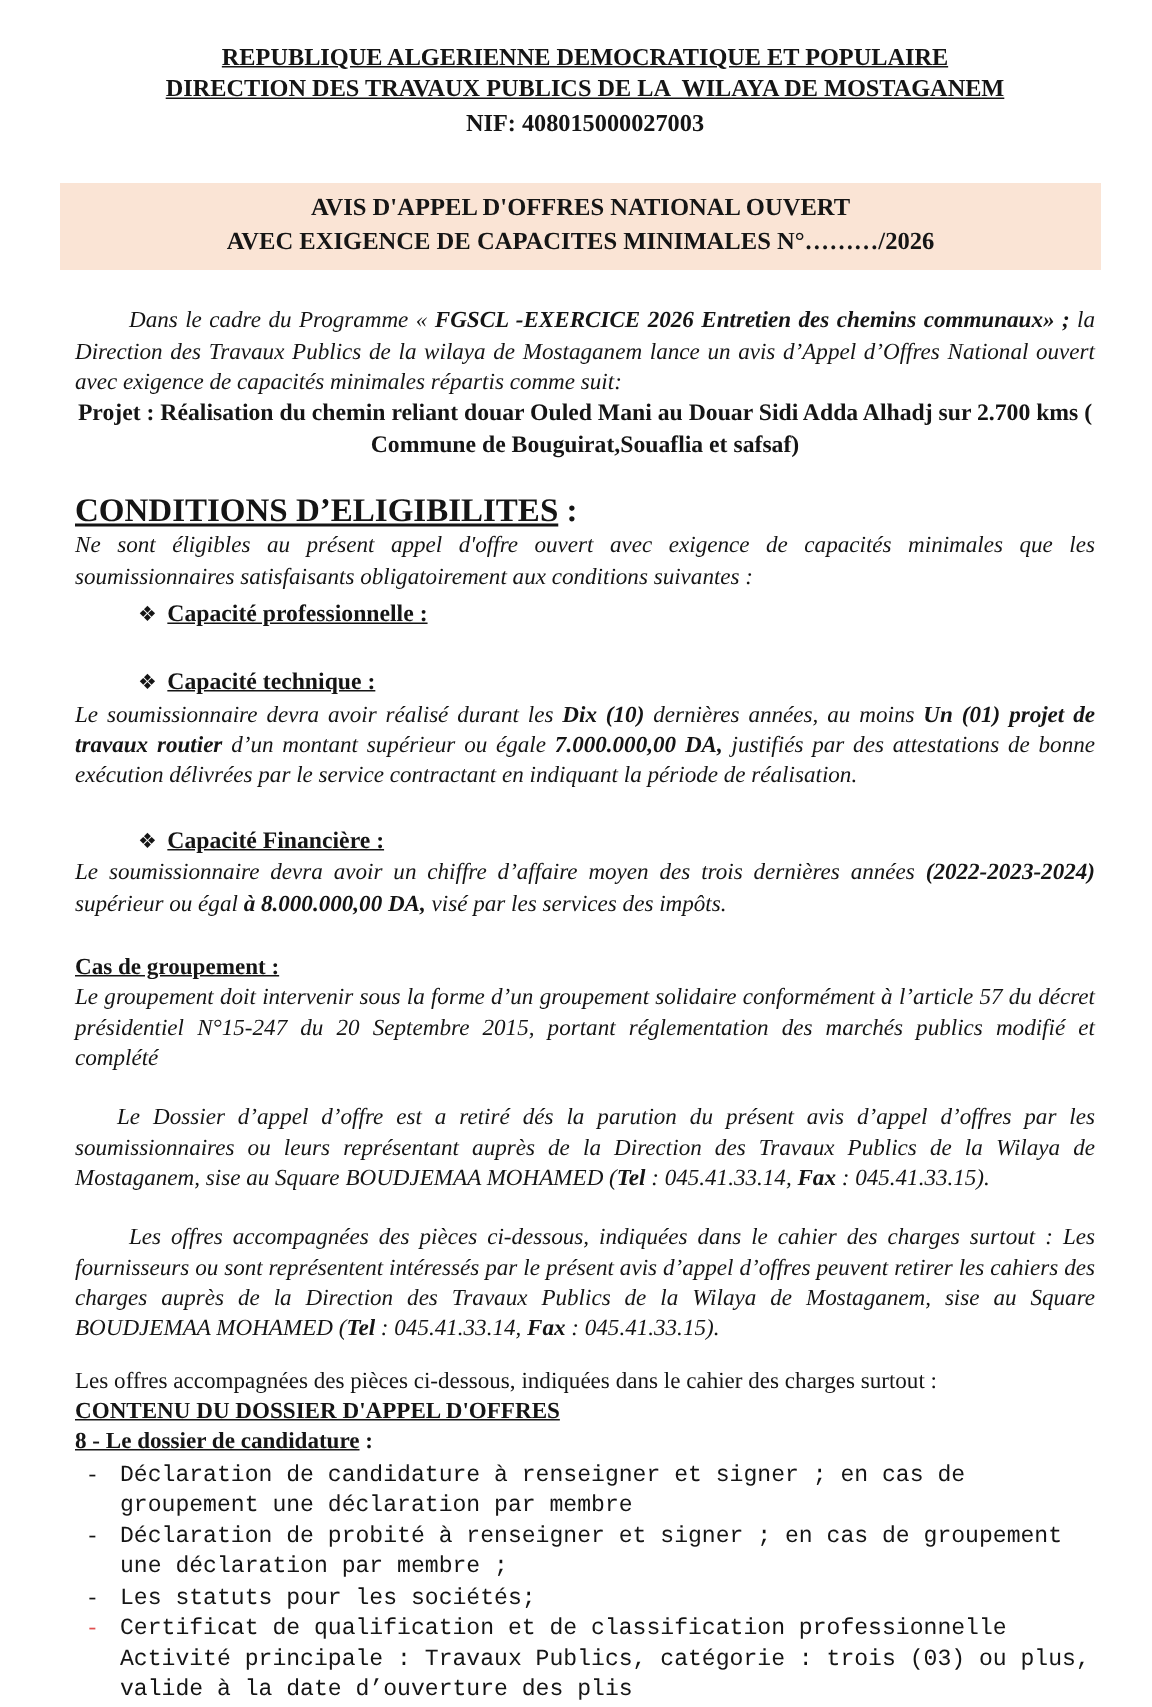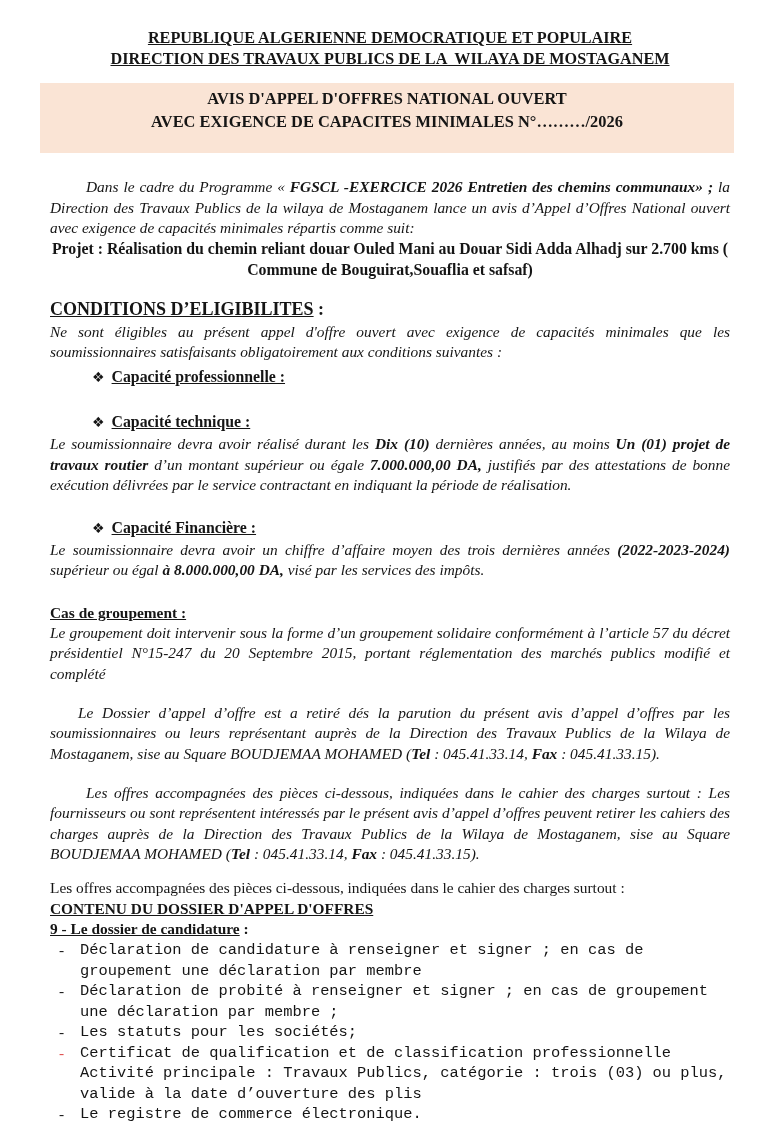--- a/index.html
+++ b/index.html
@@ -19,29 +19,29 @@
   .just   { text-align: justify; font-style: italic; }
   .b      { font-weight: bold; }
   .u      { text-decoration: underline; }
   .pre    { white-space: pre-wrap; }
 
   .hdr { font-size: 16.2px; line-height: 1.3; }
   .hdr .nif { margin-top: 2px; }
 
   .banner {
     background: #fae4d5;
-    margin: 13px -4px 0 -10px;
-    padding: 5px 10px 20px 10px;
+    margin: 29px -4px 0 -10px;
+    padding: 5px 10px 8px 10px;
     font-size: 16.4px; line-height: 1.38;
   }
 
   .intro { margin-top: 24px; text-indent: 36px; }
   .project { margin-top: 1px; font-size: 15.8px; }
 
-  .sec-head { margin-top: 17px; font-size: 18px; }
+  .sec-head { margin-top: 17px; font-size: 22px; }
   .sec-body { }
 
   .cap-head { margin: 5px 0 1px 42px; font-size: 15.8px; }
   .cap-head.gap { margin-top: 23px; }
   .cap-bullet { text-decoration: none; display: inline-block; margin-right: 7px; font-size: 14px; }
 
   .grp-head { margin-top: 22px; }
   .para { }
   .retr { margin-top: 19px; text-indent: 28px; }
   .offr { margin-top: 19px; text-indent: 36px; }
@@ -54,20 +54,21 @@
   .doc-item .itxt { flex: 1; font-family: Liberation Mono, monospace; }
 </style>
 </head>
 <body>
 
 <div class="page">
 
   <div class="hdr center">
     <div class="b u">REPUBLIQUE ALGERIENNE DEMOCRATIQUE ET POPULAIRE</div>
     <div class="b u pre">DIRECTION DES TRAVAUX PUBLICS DE LA  WILAYA DE MOSTAGANEM</div>
+    <div class="b nif">NIF: 408015000027003</div>
   </div>
 
   <div class="banner center">
     <div class="b">AVIS D'APPEL D'OFFRES NATIONAL OUVERT</div>
     <div class="b">AVEC EXIGENCE DE CAPACITES MINIMALES N°………/2026</div>
   </div>
 
   <p class="intro just"><span>Dans le cadre du Programme « </span><span class="b">FGSCL -EXERCICE 2026 Entretien des chemins communaux» ;</span><span> la Direction des Travaux Publics de la wilaya de Mostaganem  lance un avis d’Appel d’Offres National ouvert avec exigence de capacités minimales répartis comme suit:</span></p>
 
   <p class="b center project">Projet : Réalisation du chemin reliant douar Ouled Mani au Douar Sidi Adda Alhadj sur 2.700 kms ( Commune de Bouguirat,Souaflia et safsaf)</p>
@@ -86,21 +87,21 @@
   <p class="b u grp-head">Cas de groupement :</p>
   <p class="just para">Le groupement doit intervenir sous la forme d’un groupement solidaire conformément à l’article 57 du décret présidentiel N°15-247 du 20 Septembre 2015, portant réglementation des marchés publics modifié et complété</p>
 
   <p class="just retr"><span>Le Dossier d’appel d’offre est a retiré dés la parution du présent avis d’appel d’offres par les soumissionnaires ou leurs représentant auprès de la Direction des Travaux Publics de la Wilaya de Mostaganem, sise au Square BOUDJEMAA MOHAMED (</span><span class="b">Tel</span><span> : 045.41.33.14, </span><span class="b">Fax</span><span> : 045.41.33.15).</span></p>
 
   <p class="just offr"><span>Les offres accompagnées des pièces ci-dessous, indiquées dans le cahier des charges surtout : Les fournisseurs ou sont représentent intéressés par le présent avis d’appel d’offres peuvent retirer les cahiers des charges auprès de la Direction des Travaux Publics de la Wilaya de Mostaganem, sise au Square BOUDJEMAA MOHAMED (</span><span class="b">Tel</span><span> : 045.41.33.14, </span><span class="b">Fax</span><span> : 045.41.33.15).</span></p>
 
   <p class="repeat">Les offres accompagnées des pièces ci-dessous, indiquées dans le cahier des charges surtout :</p>
 
   <p class="b u">CONTENU DU DOSSIER D'APPEL D'OFFRES</p>
-  <p><span class="b u">9 - Le dossier de candidature</span><span class="b"> :</span></p>
+  <p><span class="b u">8 - Le dossier de candidature</span><span class="b"> :</span></p>
 
   <ul class="doc-list">
     <li class="doc-item">
         <span class="dash">-</span>
         <span class="itxt">Déclaration de candidature à renseigner et signer ; en cas de groupement une déclaration par membre</span>
       </li>
     <li class="doc-item">
         <span class="dash">-</span>
         <span class="itxt">Déclaration de probité à renseigner et signer ; en cas de groupement une déclaration par membre ;</span>
       </li>

